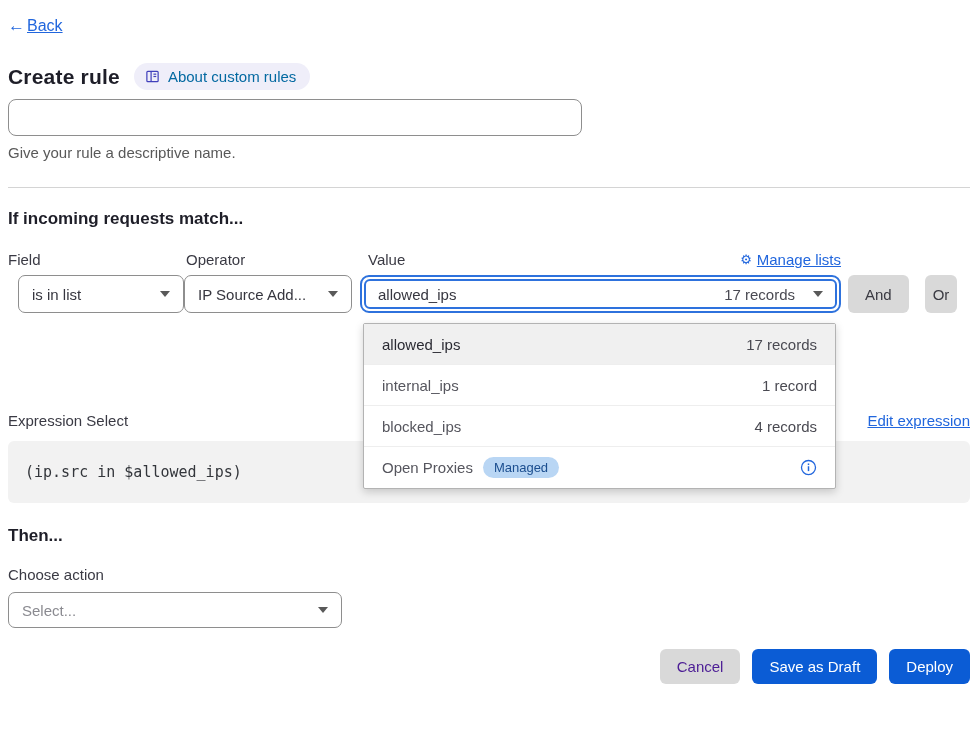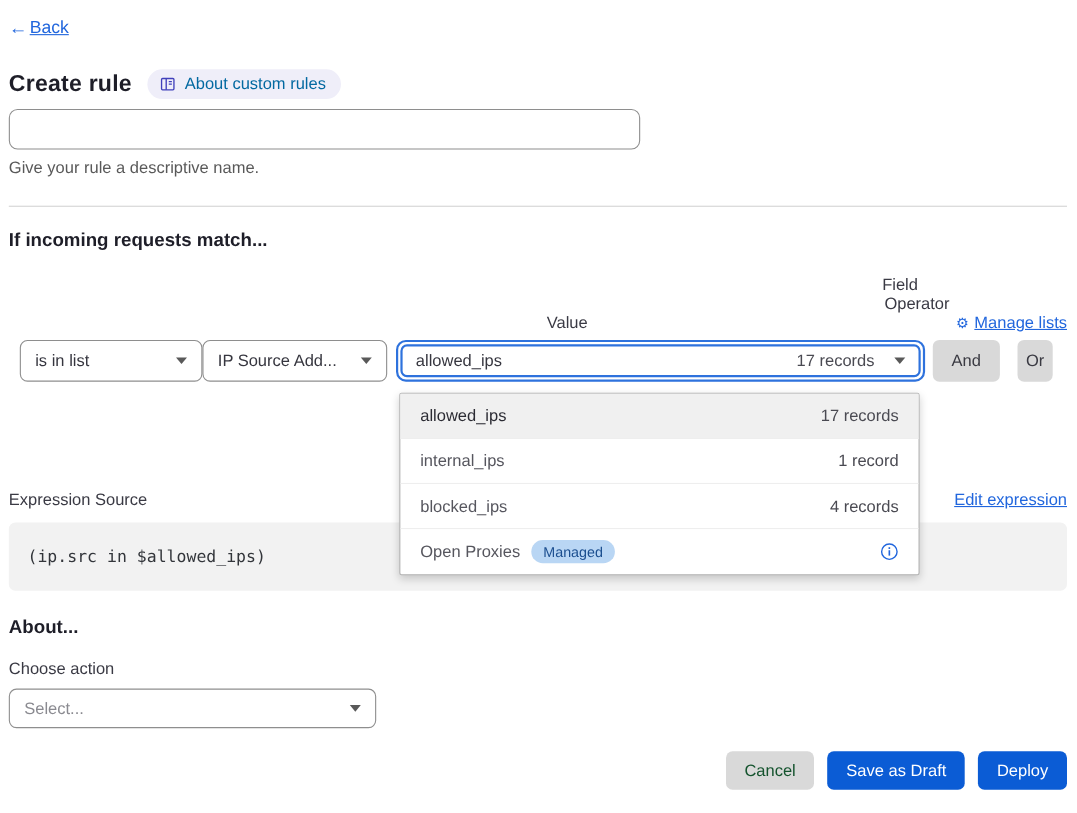--- a/index.html
+++ b/index.html
@@ -36,21 +36,21 @@
     font-family: "Liberation Sans", sans-serif; font-size: 15px; padding: 0 12px; color: #36363f;
   }
   .helper-text { margin-top: 8px; font-size: 15px; color: #595959; }
 
   .divider { margin-top: 26px; border: none; border-top: 1px solid #d4d4d4; width: 962px; }
 
   
   .section-heading { font-size: 17px; font-weight: bold; color: #1e1e28; }
   .match-heading { margin-top: 21px; }
 
-  .labels-row { display: flex; margin-top: 22px; align-items: flex-end; flex-direction: column; }
+  .labels-row { display: flex; margin-top: 22px; align-items: flex-end; }
   .lab-field { width: 168px; }
   .lab-operator { width: 166px; margin-left: 10px; }
   .lab-value { width: 481px; margin-left: 8px; display: flex; justify-content: space-between; align-items: center; padding-left: 8px; }
   .manage-lists { display: inline-flex; align-items: center; gap: 5px; color: #2166dd; font-size: 15px; cursor: pointer; }
   .manage-lists .gear { font-size: 13px; text-decoration: none; }
   .manage-lists .lbl { text-decoration: underline; }
 
   .selects-row { display: flex; margin-top: 7px; align-items: stretch; }
   .select-box {
     height: 38px; border: 1px solid #8e8e8e; border-radius: 7px; background: #fff;
@@ -111,21 +111,21 @@
 
   
   .then-heading { margin-top: 23px; }
   .action-label { margin-top: 20px; }
   .action-select { width: 334px; height: 36px; margin-top: 9px; border-radius: 7px; }
   .placeholder { color: #8a8a90; }
 
   
   .footer { display: flex; justify-content: flex-end; gap: 12px; margin-top: 21px; width: 962px; }
   .btn { height: 35px; border: none; border-radius: 6px; font-family: "Liberation Sans", sans-serif; font-size: 15px; cursor: pointer; padding: 0 17px; }
-  .btn-secondary { background: #d9d9d9; color: #14532d; }
+  .btn-secondary { background: #d9d9d9; color: #4c1d95; }
   .btn-primary { background: #0b5cd5; color: #fff; }
 </style>
 </head>
 <body>
 
 <div class="page">
 
   <a class="back-link">
     <span class="arrow">←</span>
       <span class="lbl">Back</span>
@@ -211,28 +211,28 @@
           </span>
         </div>
       </div>
     </div>
 
     <button class="conj-btn and-btn">And</button>
     <button class="conj-btn or-btn">Or</button>
   </div>
 
   <div class="expr-row">
-    <span class="expr-label">Expression Source</span>
+    <span class="expr-label">Expression Select</span>
     <span class="edit-expression">Edit expression</span>
   </div>
   <div class="expr-block">
     <span class="expr-code">(ip.src in $allowed_ips)</span>
   </div>
 
-  <h2 class="section-heading then-heading">About...</h2>
+  <h2 class="section-heading then-heading">Then...</h2>
   <div class="field-label action-label">Choose action</div>
   <div class="select-box action-select">
     <span class="placeholder">Select...</span>
     <span class="caret"></span>
   </div>
 
   <div class="footer">
     <button class="btn btn-secondary">Cancel</button>
     <button class="btn btn-primary">Save as Draft</button>
     <button class="btn btn-primary">Deploy</button>

